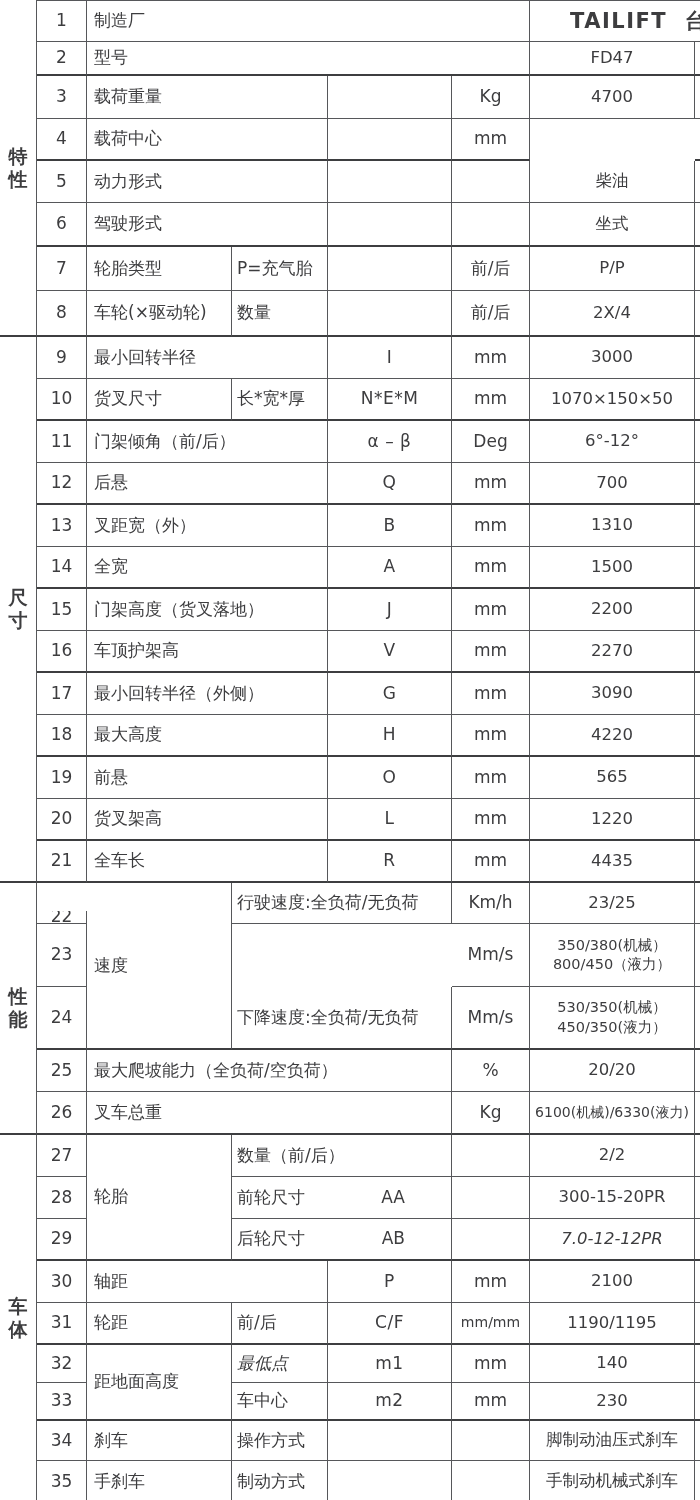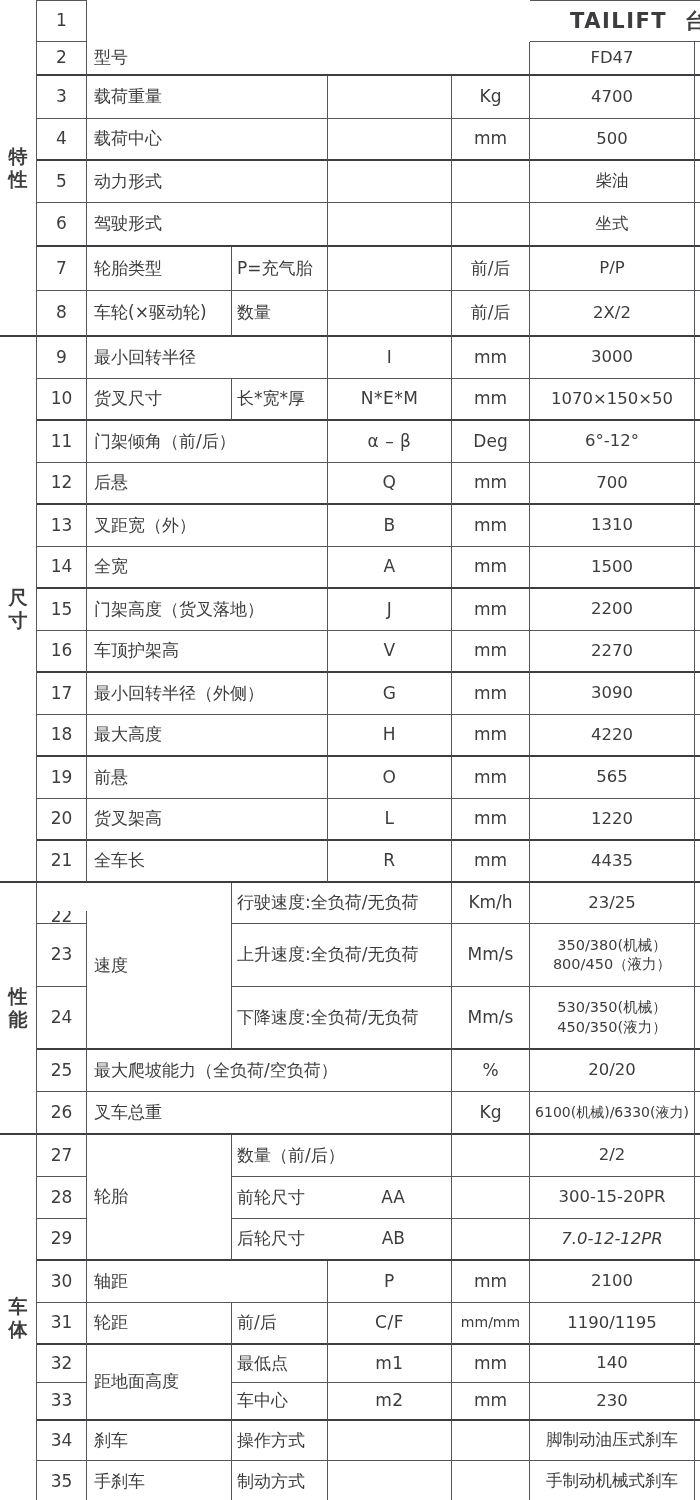--- a/index.html
+++ b/index.html
@@ -70,36 +70,36 @@
     <div class="cell cat hb" style="grid-area: 9 / 1 / span 13 / span 1;">
       <span class="vtext">尺寸</span>
     </div>
     <div class="cell cat hb" style="grid-area: 22 / 1 / span 5 / span 1;">
       <span class="vtext">性能</span>
     </div>
     <div class="cell cat" style="grid-area: 27 / 1 / span 9 / span 1;">
       <span class="vtext">车体</span>
     </div>
     <div class="cell num topline" style="grid-area: 1 / 2 / span 1 / span 1;">1</div>
+    <div class="cell name topline" style="grid-area: 1 / 3 / span 1 / span 4;">制造厂</div>
     <div class="cell brand topline" style="grid-area: 1 / 7 / span 1 / span 2;">TAILIFT 台</div>
     <div class="cell num hb" style="grid-area: 2 / 2 / span 1 / span 1;">2</div>
     <div class="cell name hb" style="grid-area: 2 / 3 / span 1 / span 4;">型号</div>
     <div class="cell val hb" style="grid-area: 2 / 7 / span 1 / span 1;">FD47</div>
     <div class="cell endcap hb" style="grid-area: 2 / 8 / span 1 / span 1;"></div>
     <div class="cell num" style="grid-area: 3 / 2 / span 1 / span 1;">3</div>
     <div class="cell name" style="grid-area: 3 / 3 / span 1 / span 2;">载荷重量</div>
     <div class="cell" style="grid-area: 3 / 5 / span 1 / span 1;"></div>
     <div class="cell" style="grid-area: 3 / 6 / span 1 / span 1;">Kg</div>
     <div class="cell val" style="grid-area: 3 / 7 / span 1 / span 1;">4700</div>
     <div class="cell endcap" style="grid-area: 3 / 8 / span 1 / span 1;"></div>
     <div class="cell num hb" style="grid-area: 4 / 2 / span 1 / span 1;">4</div>
     <div class="cell name hb" style="grid-area: 4 / 3 / span 1 / span 2;">载荷中心</div>
     <div class="cell hb" style="grid-area: 4 / 5 / span 1 / span 1;"></div>
     <div class="cell hb" style="grid-area: 4 / 6 / span 1 / span 1;">mm</div>
-    <div class="cell val hb" style="grid-area: 4 / 7 / span 1 / span 1;">500</div>
     <div class="cell endcap hb" style="grid-area: 4 / 8 / span 1 / span 1;"></div>
     <div class="cell num" style="grid-area: 5 / 2 / span 1 / span 1;">5</div>
     <div class="cell name" style="grid-area: 5 / 3 / span 1 / span 2;">动力形式</div>
     <div class="cell" style="grid-area: 5 / 5 / span 1 / span 1;"></div>
     <div class="cell" style="grid-area: 5 / 6 / span 1 / span 1;"></div>
     <div class="cell val" style="grid-area: 5 / 7 / span 1 / span 1;">柴油</div>
     <div class="cell endcap" style="grid-area: 5 / 8 / span 1 / span 1;"></div>
     <div class="cell num hb" style="grid-area: 6 / 2 / span 1 / span 1;">6</div>
     <div class="cell name hb" style="grid-area: 6 / 3 / span 1 / span 2;">驾驶形式</div>
     <div class="cell hb" style="grid-area: 6 / 5 / span 1 / span 1;"></div>
@@ -111,21 +111,21 @@
     <div class="cell left" style="grid-area: 7 / 4 / span 1 / span 1;">P=充气胎</div>
     <div class="cell" style="grid-area: 7 / 5 / span 1 / span 1;"></div>
     <div class="cell" style="grid-area: 7 / 6 / span 1 / span 1;">前/后</div>
     <div class="cell val" style="grid-area: 7 / 7 / span 1 / span 1;">P/P</div>
     <div class="cell endcap" style="grid-area: 7 / 8 / span 1 / span 1;"></div>
     <div class="cell num hb" style="grid-area: 8 / 2 / span 1 / span 1;">8</div>
     <div class="cell name hb" style="grid-area: 8 / 3 / span 1 / span 1;">车轮(×驱动轮)</div>
     <div class="cell left hb" style="grid-area: 8 / 4 / span 1 / span 1;">数量</div>
     <div class="cell hb" style="grid-area: 8 / 5 / span 1 / span 1;"></div>
     <div class="cell hb" style="grid-area: 8 / 6 / span 1 / span 1;">前/后</div>
-    <div class="cell val hb" style="grid-area: 8 / 7 / span 1 / span 1;">2X/2</div>
+    <div class="cell val hb" style="grid-area: 8 / 7 / span 1 / span 1;">2X/4</div>
     <div class="cell endcap hb" style="grid-area: 8 / 8 / span 1 / span 1;"></div>
     <div class="cell num" style="grid-area: 9 / 2 / span 1 / span 1;">9</div>
     <div class="cell name" style="grid-area: 9 / 3 / span 1 / span 2;">最小回转半径</div>
     <div class="cell sym" style="grid-area: 9 / 5 / span 1 / span 1;">I</div>
     <div class="cell" style="grid-area: 9 / 6 / span 1 / span 1;">mm</div>
     <div class="cell val" style="grid-area: 9 / 7 / span 1 / span 1;">3000</div>
     <div class="cell endcap" style="grid-area: 9 / 8 / span 1 / span 1;"></div>
     <div class="cell num hb" style="grid-area: 10 / 2 / span 1 / span 1; text-align: right;">10</div>
     <div class="cell name hb" style="grid-area: 10 / 3 / span 1 / span 1;">货叉尺寸</div>
     <div class="cell left hb" style="grid-area: 10 / 4 / span 1 / span 1;">长*宽*厚</div>
@@ -199,21 +199,20 @@
     <div class="cell hb" style="grid-area: 21 / 6 / span 1 / span 1;">mm</div>
     <div class="cell val hb" style="grid-area: 21 / 7 / span 1 / span 1;">4435</div>
     <div class="cell endcap hb" style="grid-area: 21 / 8 / span 1 / span 1;"></div>
     <div class="cell num" style="grid-area: 22 / 2 / span 1 / span 1; margin-top: 28px;">22</div>
     <div class="cell name hb" style="grid-area: 22 / 3 / span 3 / span 1;">速度</div>
     <div class="cell left" style="grid-area: 22 / 4 / span 1 / span 2;">行驶速度:全负荷/无负荷</div>
     <div class="cell" style="grid-area: 22 / 6 / span 1 / span 1;">Km/h</div>
     <div class="cell val" style="grid-area: 22 / 7 / span 1 / span 1;">23/25</div>
     <div class="cell endcap" style="grid-area: 22 / 8 / span 1 / span 1;"></div>
     <div class="cell num" style="grid-area: 23 / 2 / span 1 / span 1;">23</div>
-    <div class="cell left" style="grid-area: 23 / 4 / span 1 / span 2;">上升速度:全负荷/无负荷</div>
     <div class="cell" style="grid-area: 23 / 6 / span 1 / span 1;">Mm/s</div>
     <div class="cell twoline" style="grid-area: 23 / 7 / span 1 / span 1;">
       <span>350/380(机械）</span>
       <span>800/450（液力）</span>
     </div>
     <div class="cell endcap" style="grid-area: 23 / 8 / span 1 / span 1;"></div>
     <div class="cell num hb" style="grid-area: 24 / 2 / span 1 / span 1;">24</div>
     <div class="cell left hb" style="grid-area: 24 / 4 / span 1 / span 2;">下降速度:全负荷/无负荷</div>
     <div class="cell hb" style="grid-area: 24 / 6 / span 1 / span 1;">Mm/s</div>
     <div class="cell twoline hb" style="grid-area: 24 / 7 / span 1 / span 1;">
@@ -261,21 +260,21 @@
     <div class="cell endcap" style="grid-area: 30 / 8 / span 1 / span 1;"></div>
     <div class="cell num hb" style="grid-area: 31 / 2 / span 1 / span 1;">31</div>
     <div class="cell name hb" style="grid-area: 31 / 3 / span 1 / span 1;">轮距</div>
     <div class="cell left hb" style="grid-area: 31 / 4 / span 1 / span 1;">前/后</div>
     <div class="cell sym hb" style="grid-area: 31 / 5 / span 1 / span 1;">C/F</div>
     <div class="cell small hb" style="grid-area: 31 / 6 / span 1 / span 1;">mm/mm</div>
     <div class="cell val hb" style="grid-area: 31 / 7 / span 1 / span 1;">1190/1195</div>
     <div class="cell endcap hb" style="grid-area: 31 / 8 / span 1 / span 1;"></div>
     <div class="cell num" style="grid-area: 32 / 2 / span 1 / span 1;">32</div>
     <div class="cell name hb" style="grid-area: 32 / 3 / span 2 / span 1;">距地面高度</div>
-    <div class="cell left" style="grid-area: 32 / 4 / span 1 / span 1;">最低点</div>
+    <div class="cell left" style="grid-area: 32 / 4 / span 1 / span 1; font-style: italic;">最低点</div>
     <div class="cell sym" style="grid-area: 32 / 5 / span 1 / span 1;">m1</div>
     <div class="cell" style="grid-area: 32 / 6 / span 1 / span 1;">mm</div>
     <div class="cell val" style="grid-area: 32 / 7 / span 1 / span 1;">140</div>
     <div class="cell endcap" style="grid-area: 32 / 8 / span 1 / span 1;"></div>
     <div class="cell num hb" style="grid-area: 33 / 2 / span 1 / span 1;">33</div>
     <div class="cell left hb" style="grid-area: 33 / 4 / span 1 / span 1;">车中心</div>
     <div class="cell sym hb" style="grid-area: 33 / 5 / span 1 / span 1;">m2</div>
     <div class="cell hb" style="grid-area: 33 / 6 / span 1 / span 1;">mm</div>
     <div class="cell val hb" style="grid-area: 33 / 7 / span 1 / span 1;">230</div>
     <div class="cell endcap hb" style="grid-area: 33 / 8 / span 1 / span 1;"></div>

